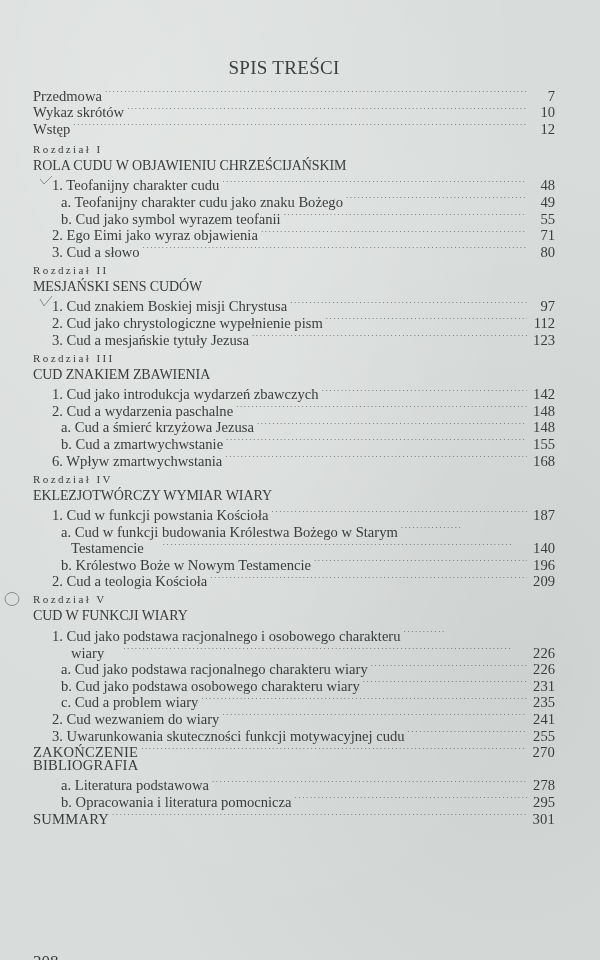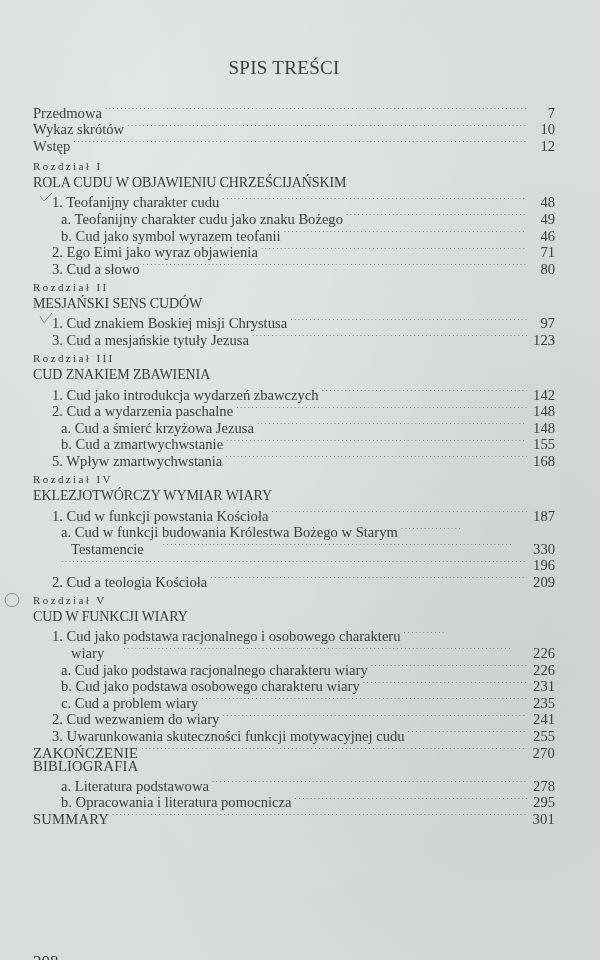--- a/index.html
+++ b/index.html
@@ -12,21 +12,21 @@
       radial-gradient(ellipse at 50% 45%, rgba(255,255,255,0.12), transparent 70%);
     font-family: "Liberation Serif", "DejaVu Serif", serif;
     color: #3b3d3e;
     position: relative;
   }
   .page { position: absolute; left: 0; top: 0; width: 600px; height: 960px; }
   .title {
     position: absolute; top: 57px; left: 0; width: 568px;
     text-align: center; font-size: 19px; letter-spacing: 0.3px; color: #3e4142;
   }
-  .toc { position: absolute; left: 33px; top: 84px; width: 522px; margin-top: 17px; }
+  .toc { position: absolute; left: 33px; top: 84px; width: 522px; }
   .row {
     display: flex; align-items: baseline;
     font-size: 14.6px; line-height: 16.6px; height: 16.6px;
     white-space: nowrap; position: relative;
   }
   .row .label { flex: 0 0 auto; padding-right: 3px; }
   .row .dots {
     flex: 1 1 auto; overflow: hidden; height: 16.6px;
     position: relative;
   }
@@ -97,21 +97,21 @@
       <span class="page-num">48</span>
     </div>
     <div class="row indent2">
       <span class="label">a. Teofanijny charakter cudu jako znaku Bożego</span>
       <span class="dots"></span>
       <span class="page-num">49</span>
     </div>
     <div class="row indent2">
       <span class="label">b. Cud jako symbol wyrazem teofanii</span>
       <span class="dots"></span>
-      <span class="page-num">46</span>
+      <span class="page-num">55</span>
     </div>
     <div class="row indent1">
       <span class="label">2. Ego Eimi jako wyraz objawienia</span>
       <span class="dots"></span>
       <span class="page-num">71</span>
     </div>
     <div class="row indent1">
       <span class="label">3. Cud a słowo</span>
       <span class="dots"></span>
       <span class="page-num">80</span>
@@ -123,20 +123,25 @@
     <div class="chapter-title">MESJAŃSKI SENS CUDÓW</div>
     <div class="row indent1">
       <svg class="pencil-check" viewBox="0 0 14 11" style="left:6px;">
           <path d="M1 3 L5 10 L13 0" fill="none" stroke="#8a8d8f" stroke-width="1"></path>
         </svg>
       <span class="label">1. Cud znakiem Boskiej misji Chrystusa</span>
       <span class="dots"></span>
       <span class="page-num">97</span>
     </div>
     <div class="row indent1">
+      <span class="label">2. Cud jako chrystologiczne wypełnienie pism</span>
+      <span class="dots"></span>
+      <span class="page-num">112</span>
+    </div>
+    <div class="row indent1">
       <span class="label">3. Cud a mesjańskie tytuły Jezusa</span>
       <span class="dots"></span>
       <span class="page-num">123</span>
     </div>
 
     <div class="gap-s"></div>
 
     <div class="chapter-label">Rozdział III</div>
     <div class="chapter-title">CUD ZNAKIEM ZBAWIENIA</div>
     <div class="row indent1">
@@ -153,44 +158,45 @@
       <span class="label">a. Cud a śmierć krzyżowa Jezusa</span>
       <span class="dots"></span>
       <span class="page-num">148</span>
     </div>
     <div class="row indent2">
       <span class="label">b. Cud a zmartwychwstanie</span>
       <span class="dots"></span>
       <span class="page-num">155</span>
     </div>
     <div class="row indent1">
-      <span class="label">5. Wpływ zmartwychwstania</span>
+      <span class="label">6. Wpływ zmartwychwstania</span>
       <span class="dots"></span>
       <span class="page-num">168</span>
     </div>
 
     <div class="gap-s"></div>
 
     <div class="chapter-label">Rozdział IV</div>
     <div class="chapter-title">EKLEZJOTWÓRCZY WYMIAR WIARY</div>
     <div class="row indent1">
       <span class="label">1. Cud w funkcji powstania Kościoła</span>
       <span class="dots"></span>
       <span class="page-num">187</span>
     </div>
     <div class="row indent2">
       <span class="label">a. Cud w funkcji budowania Królestwa Bożego w Starym</span>
       <span class="dots" style="flex:0 0 62px;"></span>
     </div>
     <div class="row indent3">
       <span class="label">Testamencie</span>
       <span class="dots"></span>
-      <span class="page-num">330</span>
-    </div>
-    <div class="row indent2">
+      <span class="page-num">140</span>
+    </div>
+    <div class="row indent2">
+      <span class="label">b. Królestwo Boże w Nowym Testamencie</span>
       <span class="dots"></span>
       <span class="page-num">196</span>
     </div>
     <div class="row indent1">
       <span class="label">2. Cud a teologia Kościoła</span>
       <span class="dots"></span>
       <span class="page-num">209</span>
     </div>
 
     <div class="gap-s"></div>

